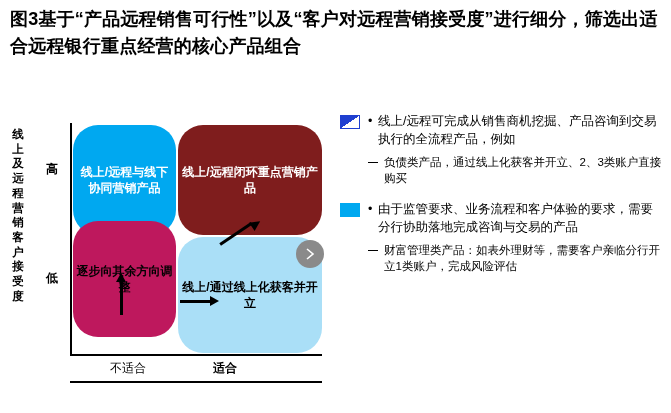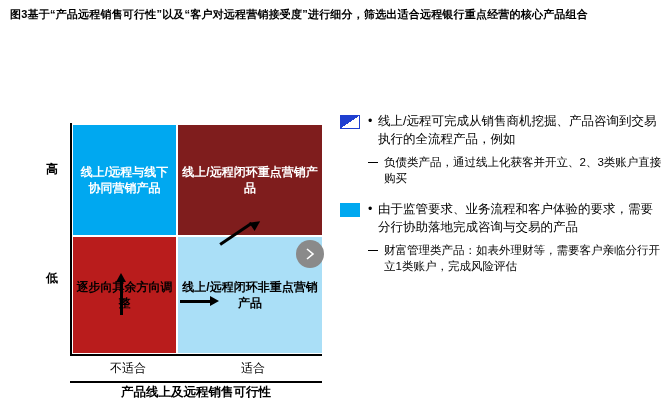--- a/index.html
+++ b/index.html
@@ -15,21 +15,21 @@
     overflow: hidden;
     position: relative;
   }
 
   
   #title {
     position: absolute;
     left: 10px;
     top: 6px;
     width: 650px;
-    font-size: 11px;
+    font-size: 18px;
     font-weight: bold;
     line-height: 1.52;
     letter-spacing: 0.2px;
     color: #000;
   }
   #title .fig {
     font-weight: bold;
   }
 
   
@@ -96,41 +96,42 @@
     box-sizing: border-box;
     color: #ffffff;
     font-size: 12px;
     font-weight: bold;
     line-height: 1.34;
     text-align: center;
     display: flex;
     align-items: center;
     justify-content: center;
     padding: 2px;
+    border-radius: 25px;
   }
   #quad-tl {
     left: 65px;
     top: 12px;
     width: 103px;
     height: 110px;
     background: #00a8f0;
   }
   #quad-tr {
     left: 170px;
     top: 12px;
     width: 144px;
     height: 110px;
     background: #7f1d1d;
   }
   #quad-bl {
     left: 65px;
-    top: 124px;
+    top: 108px;
     width: 103px;
     height: 116px;
-    background: #b91c1c;
+    background: #be185d;
     color: #000000;
     font-weight: bold;
   }
   #quad-br {
     left: 170px;
     top: 124px;
     width: 144px;
     height: 116px;
     background: #aadff7;
     color: #000000;
@@ -226,22 +227,23 @@
     font-size: 12px;
     text-align: center;
     color: #000;
   }
   #x-right-label {
     position: absolute;
     left: 205px;
     top: 247px;
     width: 80px;
     font-size: 12px;
-    text-align: center;
-    color: #000;
+    text-align: left;
+    color: #000;
+    font-weight: bold;
   }
   #x-rule {
     position: absolute;
     left: 62px;
     top: 268px;
     width: 252px;
     height: 1.5px;
     background: #000;
   }
   #x-axis-title {
@@ -335,48 +337,48 @@
 </style>
 </head>
 <body>
 
 <div id="title">
   <span class="fig">图3</span><span>基于“产品远程销售可行性”以及“客户对远程营销接受度”进行细分，筛选出适合远程银行重点经营的核心产品组合</span>
 </div>
 
 <div id="matrix-block">
 
+  <div id="y-axis-caption">线上及远程营销客户接受度</div>
   <div id="y-high">高</div>
   <div id="y-low">低</div>
 
   <div id="axis-v"></div>
   <div id="axis-h"></div>
 
   <div class="quad" id="quad-tl">线上/远程与线下协同营销产品</div>
   <div class="quad" id="quad-tr">线上/远程闭环重点营销产品</div>
   <div class="quad" id="quad-bl">逐步向其余方向调整</div>
-  <div class="quad" id="quad-br">线上/远程闭环非重点营销产品</div>
+  <div class="quad" id="quad-br">线上/通过线上化获客并开立</div>
 
   <div id="arrow-up">
     <div class="shaft"></div>
     <div class="head"></div>
   </div>
   <div id="arrow-right">
     <div class="shaft"></div>
     <div class="head"></div>
   </div>
   <div id="arrow-diag">
     <div class="shaft"></div>
     <div class="head"></div>
   </div>
 
   <div id="x-left-label">不适合</div>
   <div id="x-right-label">适合</div>
   <div id="x-rule"></div>
-  <div id="x-axis-title">产品线上及远程销售可行性</div>
 </div>
 
 <div id="chevron">
   <svg width="12" height="14" viewBox="0 0 12 14" aria-hidden="true">
     <polyline points="3,2 9,7 3,12" fill="none" stroke="#ffffff" stroke-width="1.6"></polyline>
   </svg>
 </div>
 
 <div id="right-block">
 

